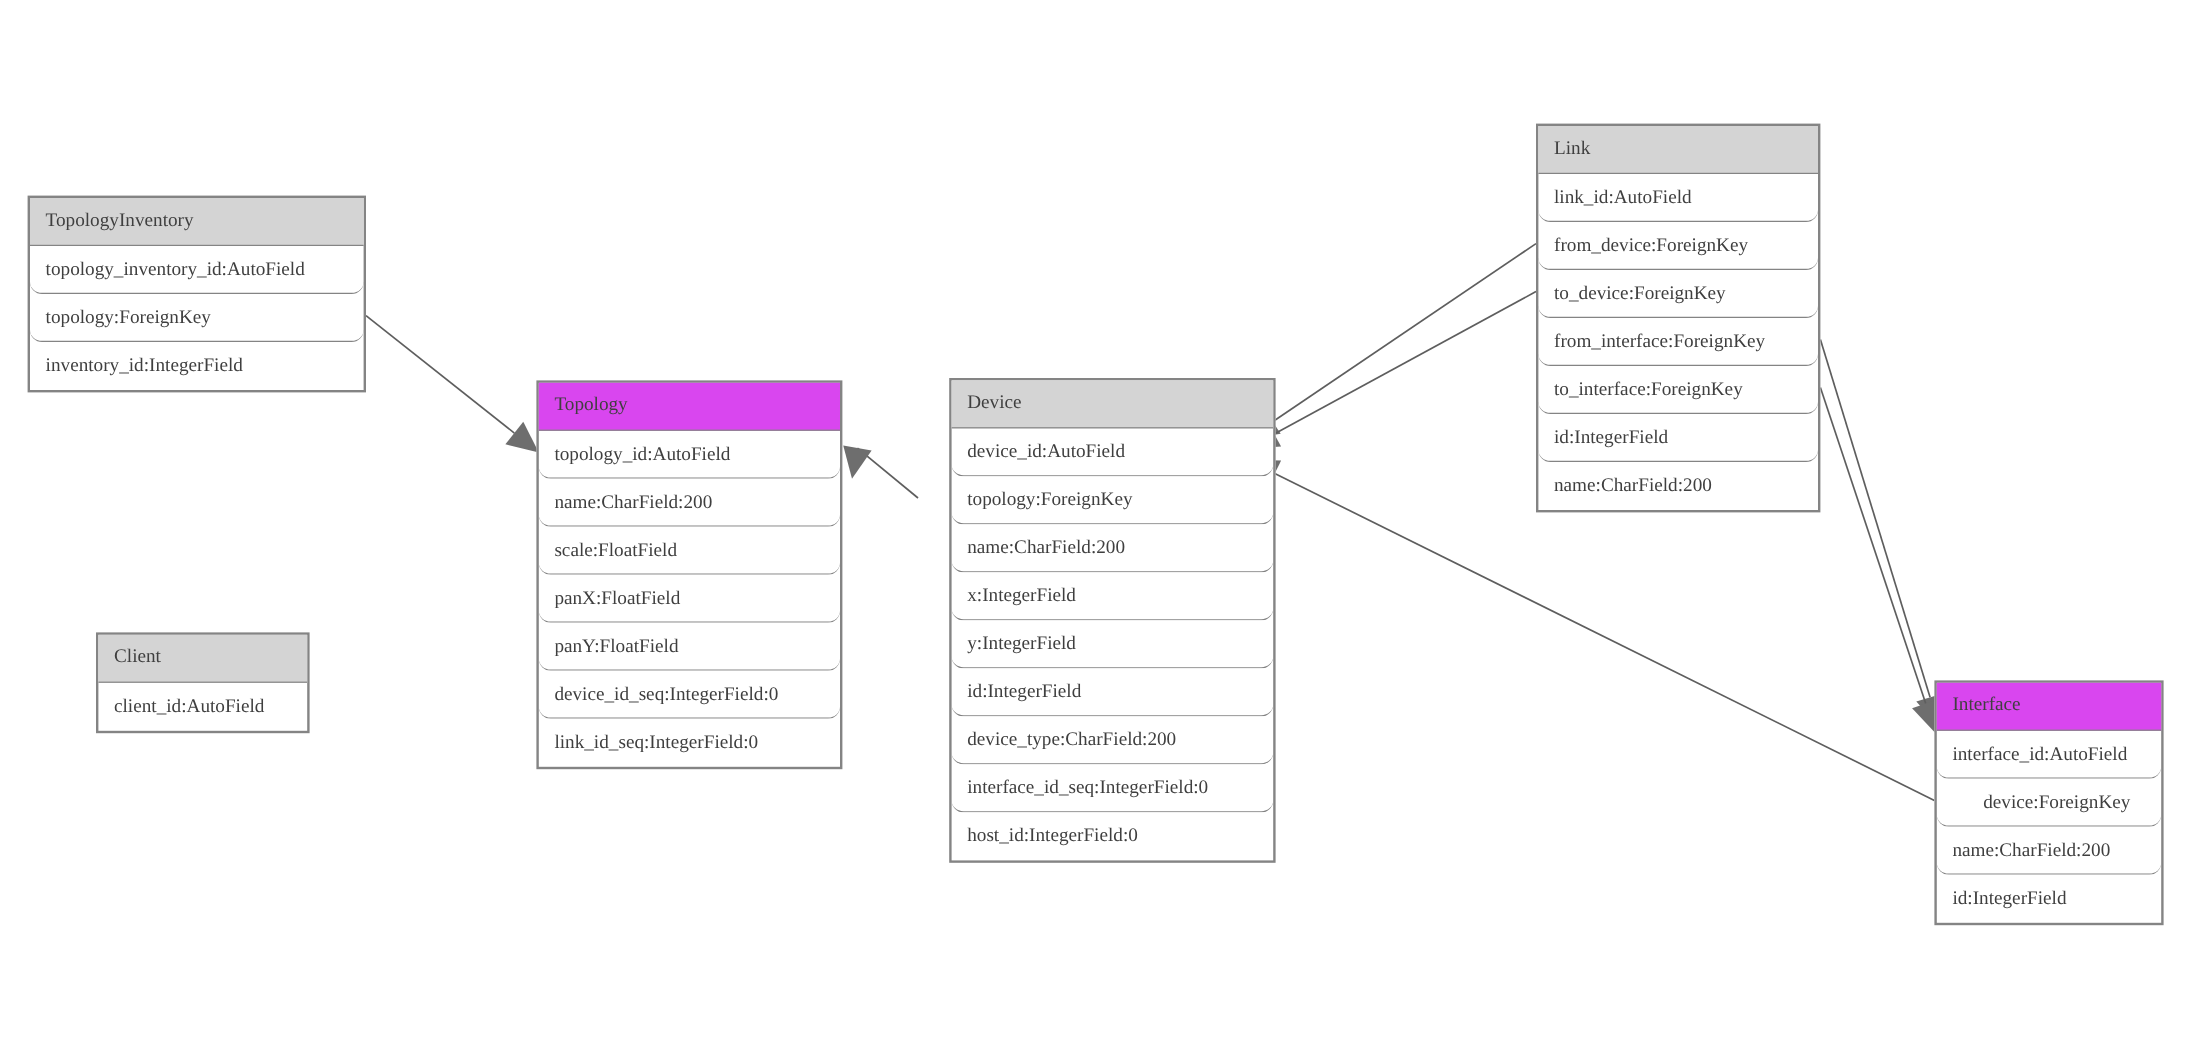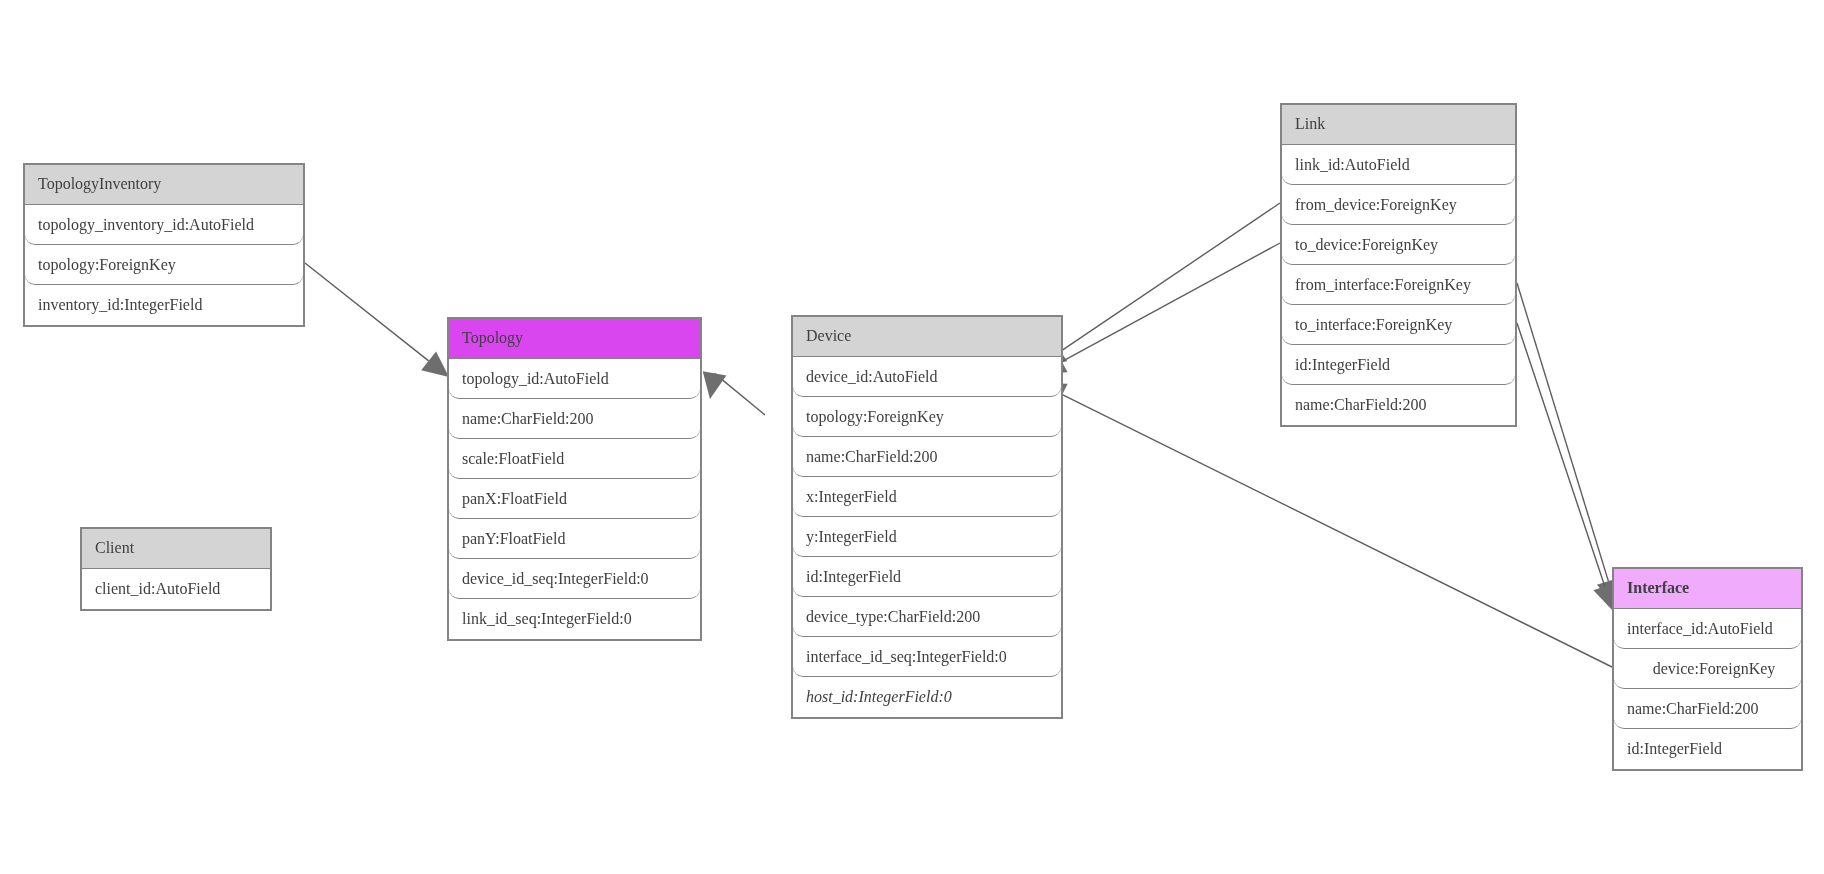--- a/index.html
+++ b/index.html
@@ -85,54 +85,54 @@
     <div class="entity-rows">
         <div class="field-row" style="border-bottom-color: rgb(132, 132, 132);">topology_id:AutoField</div>
         <div class="field-row" style="border-bottom-color: rgb(132, 132, 132);">name:CharField:200</div>
         <div class="field-row" style="border-bottom-color: rgb(132, 132, 132);">scale:FloatField</div>
         <div class="field-row" style="border-bottom-color: rgb(132, 132, 132);">panX:FloatField</div>
         <div class="field-row" style="border-bottom-color: rgb(132, 132, 132);">panY:FloatField</div>
         <div class="field-row" style="border-bottom-color: rgb(132, 132, 132);">device_id_seq:IntegerField:0</div>
         <div class="field-row" style="border-bottom-color: rgb(132, 132, 132);">link_id_seq:IntegerField:0</div>
       </div>
   </div>
-    <div class="entity" style="left: 80px; top: 527px; width: 192px; border-color: rgb(132, 132, 132); color: rgb(63, 63, 63);">
+    <div class="entity" style="left: 80px; top: 527px; width: 178px; border-color: rgb(132, 132, 132); color: rgb(63, 63, 63);">
     <div class="entity-header" style="background: rgb(212, 212, 212); border-bottom-color: rgb(132, 132, 132);">Client</div>
     <div class="entity-rows">
         <div class="field-row" style="border-bottom-color: rgb(132, 132, 132);">client_id:AutoField</div>
       </div>
   </div>
     <div class="entity" style="left: 765px; top: 315px; width: 272px; border-color: rgb(132, 132, 132); color: rgb(63, 63, 63); margin-left: 26px;">
     <div class="entity-header" style="background: rgb(212, 212, 212); border-bottom-color: rgb(132, 132, 132);">Device</div>
     <div class="entity-rows">
         <div class="field-row" style="border-bottom-color: rgb(132, 132, 132);">device_id:AutoField</div>
         <div class="field-row" style="border-bottom-color: rgb(132, 132, 132);">topology:ForeignKey</div>
         <div class="field-row" style="border-bottom-color: rgb(132, 132, 132);">name:CharField:200</div>
         <div class="field-row" style="border-bottom-color: rgb(132, 132, 132);">x:IntegerField</div>
         <div class="field-row" style="border-bottom-color: rgb(132, 132, 132);">y:IntegerField</div>
         <div class="field-row" style="border-bottom-color: rgb(132, 132, 132);">id:IntegerField</div>
         <div class="field-row" style="border-bottom-color: rgb(132, 132, 132);">device_type:CharField:200</div>
         <div class="field-row" style="border-bottom-color: rgb(132, 132, 132);">interface_id_seq:IntegerField:0</div>
-        <div class="field-row" style="border-bottom-color: rgb(132, 132, 132); font-style: italic;">host_id:IntegerField:0</div>
+        <div class="field-row" style="border-bottom-color: rgb(132, 132, 132);">host_id:IntegerField:0</div>
       </div>
   </div>
     <div class="entity" style="left: 1280px; top: 103px; width: 237px; border-color: rgb(132, 132, 132); color: rgb(63, 63, 63);">
     <div class="entity-header" style="background: rgb(212, 212, 212); border-bottom-color: rgb(132, 132, 132);">Link</div>
     <div class="entity-rows">
         <div class="field-row" style="border-bottom-color: rgb(132, 132, 132);">link_id:AutoField</div>
         <div class="field-row" style="border-bottom-color: rgb(132, 132, 132);">from_device:ForeignKey</div>
         <div class="field-row" style="border-bottom-color: rgb(132, 132, 132);">to_device:ForeignKey</div>
         <div class="field-row" style="border-bottom-color: rgb(132, 132, 132);">from_interface:ForeignKey</div>
         <div class="field-row" style="border-bottom-color: rgb(132, 132, 132);">to_interface:ForeignKey</div>
         <div class="field-row" style="border-bottom-color: rgb(132, 132, 132);">id:IntegerField</div>
         <div class="field-row" style="border-bottom-color: rgb(132, 132, 132);">name:CharField:200</div>
       </div>
   </div>
     <div class="entity" style="left: 1612px; top: 567px; width: 191px; border-color: rgb(132, 132, 132); color: rgb(63, 63, 63);">
-    <div class="entity-header" style="background: #f0abfc; border-bottom-color: rgb(132, 132, 132); font-weight: bold;">Interface</div>
+    <div class="entity-header" style="background: #d946ef; border-bottom-color: rgb(132, 132, 132);">Interface</div>
     <div class="entity-rows">
         <div class="field-row" style="border-bottom-color: rgb(132, 132, 132);">interface_id:AutoField</div>
         <div class="field-row" style="border-bottom-color: rgb(132, 132, 132); text-align: center;">device:ForeignKey</div>
         <div class="field-row" style="border-bottom-color: rgb(132, 132, 132);">name:CharField:200</div>
         <div class="field-row" style="border-bottom-color: rgb(132, 132, 132);">id:IntegerField</div>
       </div>
   </div>
   </div>
 
 </body></html>

